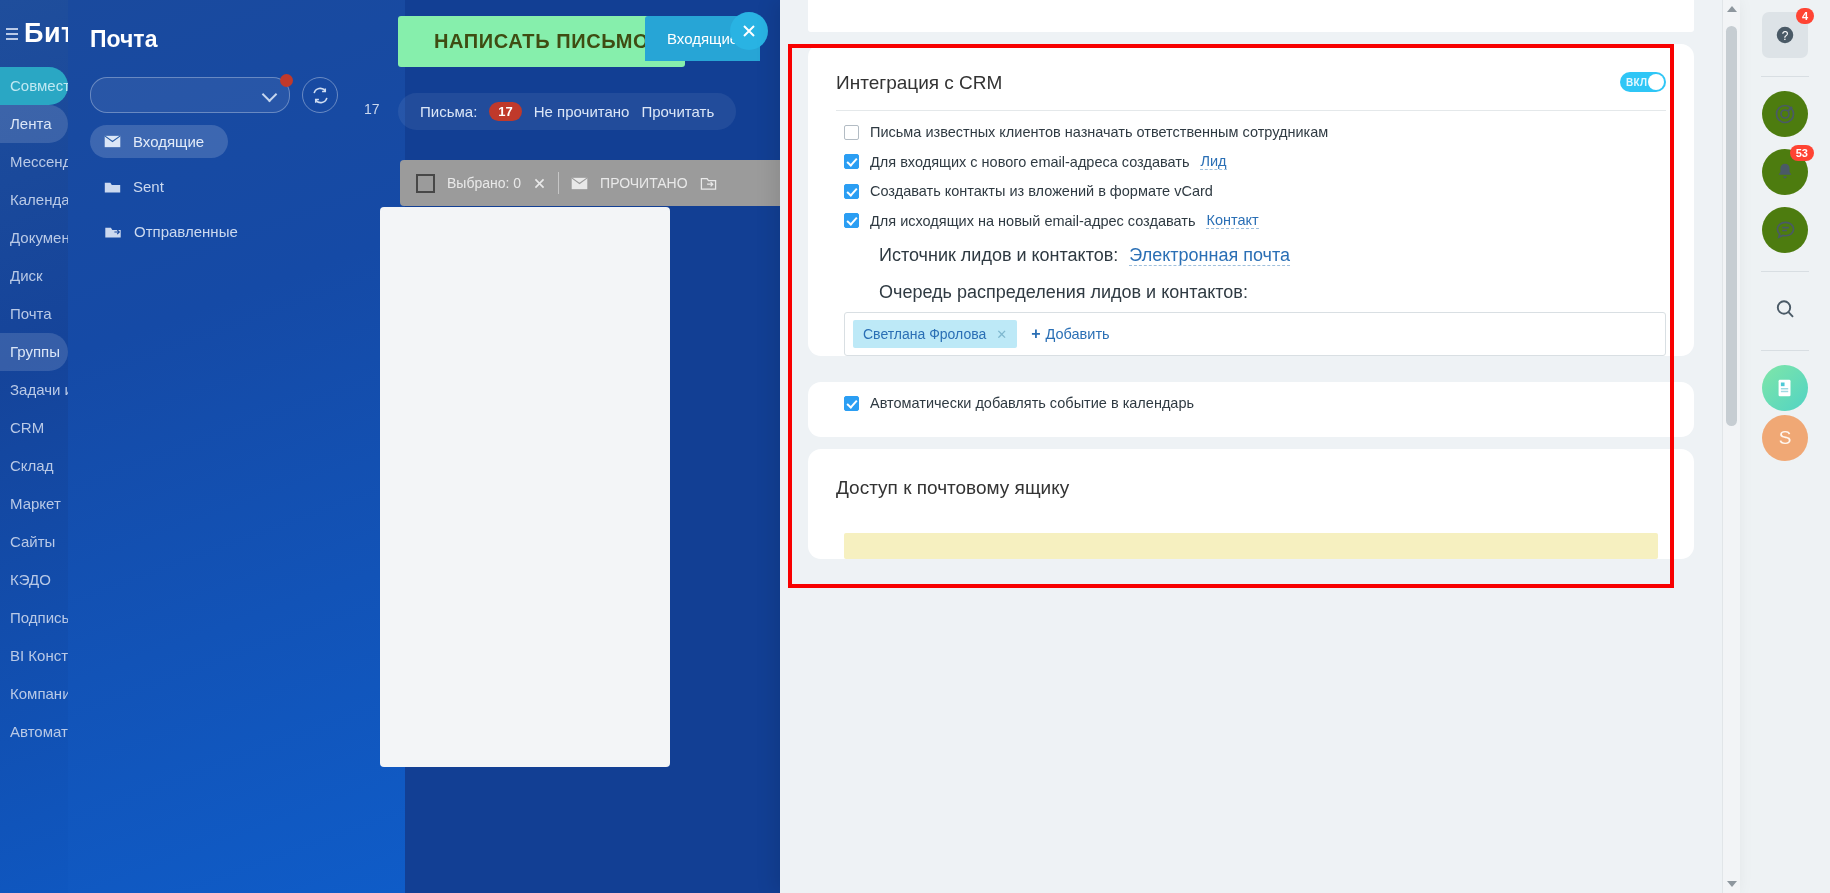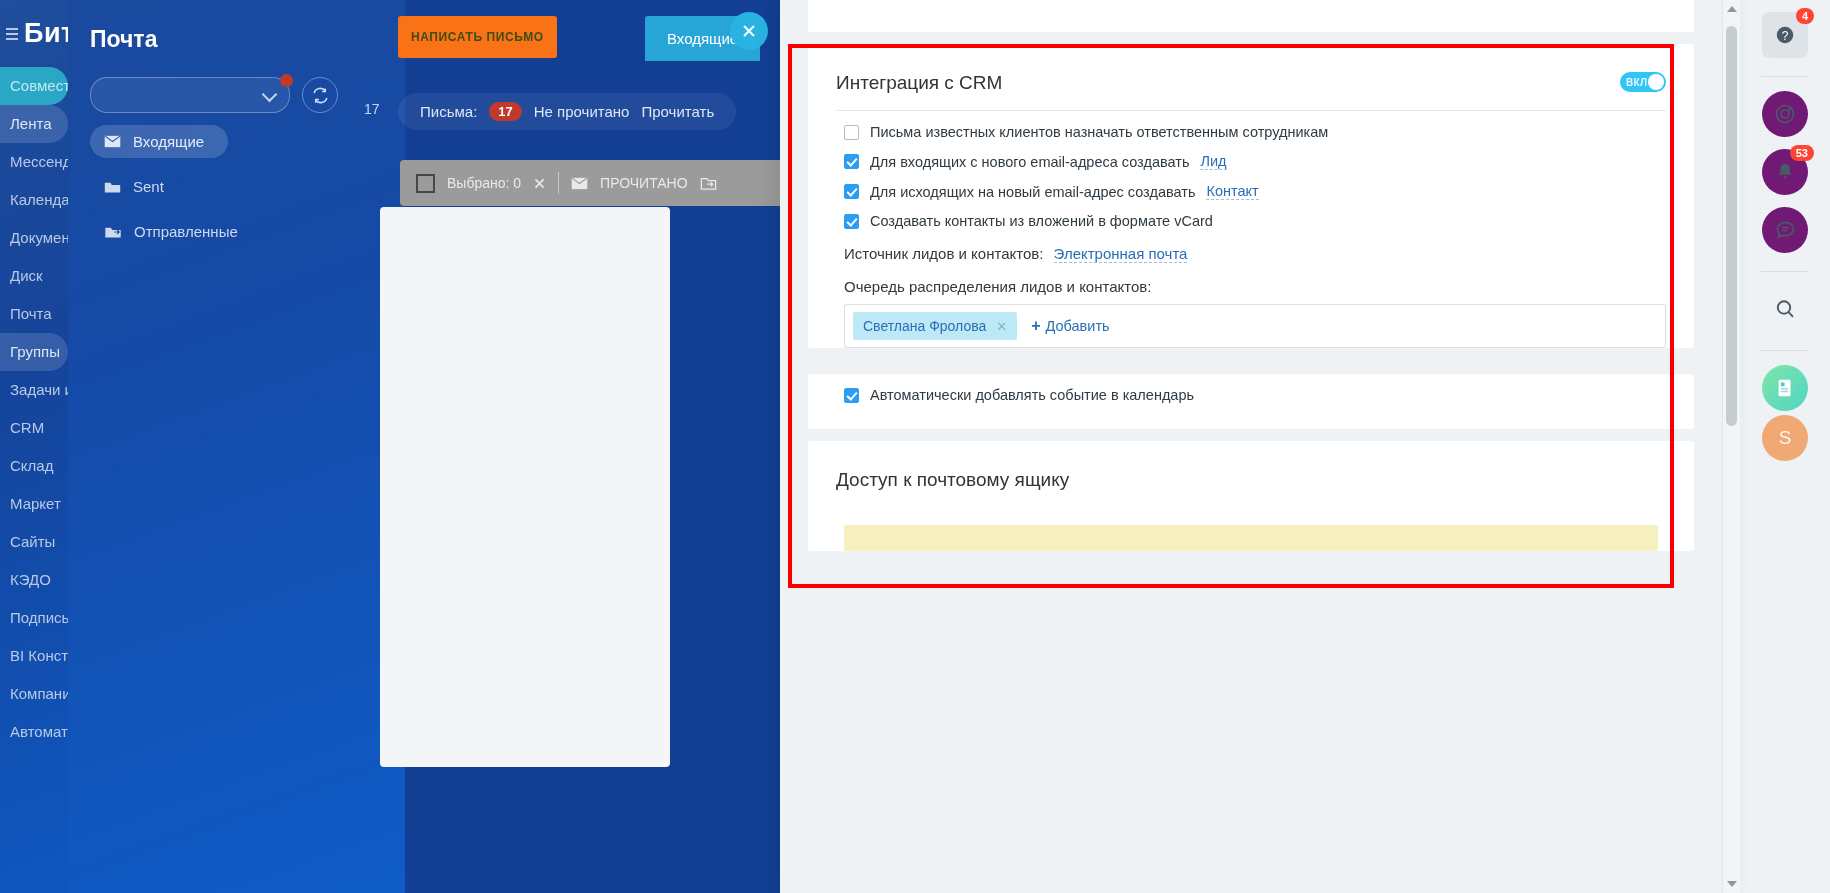--- a/index.html
+++ b/index.html
@@ -72,22 +72,22 @@
     position: absolute; left: 296px; color: #cbd8ee; font-size: 14px;
   }
 
   
   .mail-list {
     position: absolute; left: 405px; top: 0; width: 375px; height: 893px;
     background: #123f94;
   }
   .compose-btn {
     position: absolute; left: 398px; top: 16px;
-    background: #f97316; color: #3f4c12; font-size: 12px; font-weight: bold;
-    letter-spacing: .6px; padding: 14px 13px; border-radius: 3px; white-space: nowrap;
+    background: #86efac; color: #3f4c12; font-size: 20px; font-weight: bold;
+    letter-spacing: .6px; padding: 14px 36px; border-radius: 3px; white-space: nowrap;
   }
   .inbox-tab {
     position: absolute; left: 645px; top: 16px;
     background: #27a5d6; color: #fff; font-size: 15px;
     padding: 14px 22px; border-radius: 3px 3px 0 0; white-space: nowrap;
   }
   .close-circle {
     position: absolute; left: 730px; top: 12px; width: 38px; height: 38px;
     border-radius: 50%; background: #29b3e3; display: flex;
     align-items: center; justify-content: center; color: #fff; font-size: 21px;
@@ -116,21 +116,21 @@
   }
 
   
   .right-rail {
     position: absolute; right: 0; top: 0; width: 90px; height: 893px;
     background: #eef2f4; border-left: 1px solid #dfe4e8;
     display: flex; flex-direction: column; align-items: center; padding-top: 12px;
   }
   .rail-icon {
     position: relative; width: 46px; height: 46px; border-radius: 50%;
-    background: #701a75; display: flex; align-items: center; justify-content: center;
+    background: #4d7c0f; display: flex; align-items: center; justify-content: center;
     margin-bottom: 12px; color: #4a5a66;
   }
   .rail-icon.sq { border-radius: 7px; background: #dde3e7; }
   .rail-icon.plain { background: transparent; }
   .rail-badge {
     position: absolute; top: -4px; right: -6px; background: #ff4433; color: #fff;
     font-size: 11px; font-weight: bold; border-radius: 9px; padding: 1px 6px; line-height: 14px;
   }
   .rail-sep { width: 48px; height: 1px; background: #d8dee2; margin: 6px 0 14px; }
   .rail-avatar {
@@ -146,21 +146,21 @@
 
   
   .slider {
     position: absolute; left: 780px; top: 0; width: 960px; height: 893px;
     background: #eef2f5; box-shadow: -6px 0 18px rgba(0,0,0,.10);
     overflow: hidden;
   }
   .slider-scroll { position: absolute; inset: 0 18px 0 0; overflow: hidden; }
 
   .card {
-    background: #fff; margin: 0 28px 12px 28px; border-radius: 3px;
+    background: #fff; margin: 0 28px 12px 28px; border-radius: 13px;
     padding: 0 28px;
   }
   .card.top-stub { height: 32px; margin-top: 0; border-radius: 0 0 3px 3px; }
 
   .sec-title {
     font-size: 19px; color: #333; padding: 28px 0 16px 0;
     border-bottom: 1px solid #e4e8ea; position: relative;
   }
   .toggle {
     position: absolute; right: 0; top: 28px; width: 46px; height: 20px;
@@ -178,21 +178,21 @@
     width: 15px; height: 15px; border-radius: 2px; border: 1px solid #b3bcc4;
     background: #fff; flex: none; box-sizing: border-box;
   }
   .cb.on { background: #2b9ef3; border-color: #2b9ef3; position: relative; }
   .cb.on::after {
     content: ""; position: absolute; left: 4px; top: 1px; width: 4px; height: 8px;
     border-right: 2px solid #fff; border-bottom: 2px solid #fff; transform: rotate(42deg);
   }
   .dotlink { color: #2a6fb5; border-bottom: 1px dashed #9fc0dd; cursor: pointer; }
   .bluelink { color: #2a6fb5; border-bottom: 1px dashed #9fc0dd; }
-  .txt-row { padding: 16px 0 0 8px; font-size: 15px; color: #2f3a42; }
+  .txt-row { padding: 16px 0 0 8px; font-size: 18px; color: #2f3a42; margin-left: 35px; }
   .caret-dn {
     display: inline-block; width: 0; height: 0; margin-left: 5px;
     border-left: 4px solid transparent; border-right: 4px solid transparent;
     border-top: 5px solid #5d6b76; vertical-align: 2px;
   }
   .queue-box {
     margin: 9px 0 26px 8px; border: 1px solid #d9dfe3; border-radius: 3px;
     height: 42px; display: flex; align-items: center; padding: 0 8px; gap: 14px;
     background: #fff;
     text-align: center;
@@ -426,27 +426,27 @@
         </div>
 
         <div class="opt-row">
           <span class="cb on"></span>
           <span>Для входящих с нового email-адреса создавать</span>
           <span class="dotlink">Лид</span>
         </div>
 
         <div class="opt-row">
           <span class="cb on"></span>
+          <span>Создавать контакты из вложений в формате vCard</span>
+        </div>
+
+        <div class="opt-row">
+          <span class="cb on"></span>
           <span>Для исходящих на новый email-адрес создавать</span>
           <span class="dotlink">Контакт</span>
-        </div>
-
-        <div class="opt-row">
-          <span class="cb on"></span>
-          <span>Создавать контакты из вложений в формате vCard</span>
         </div>
 
         <div class="txt-row">
           <span>Источник лидов и контактов:</span>
           <span class="bluelink" style="margin-left:6px">Электронная почта</span>
         </div>
 
 
         <div class="txt-row">
           <span>Очередь распределения лидов и контактов:</span>

